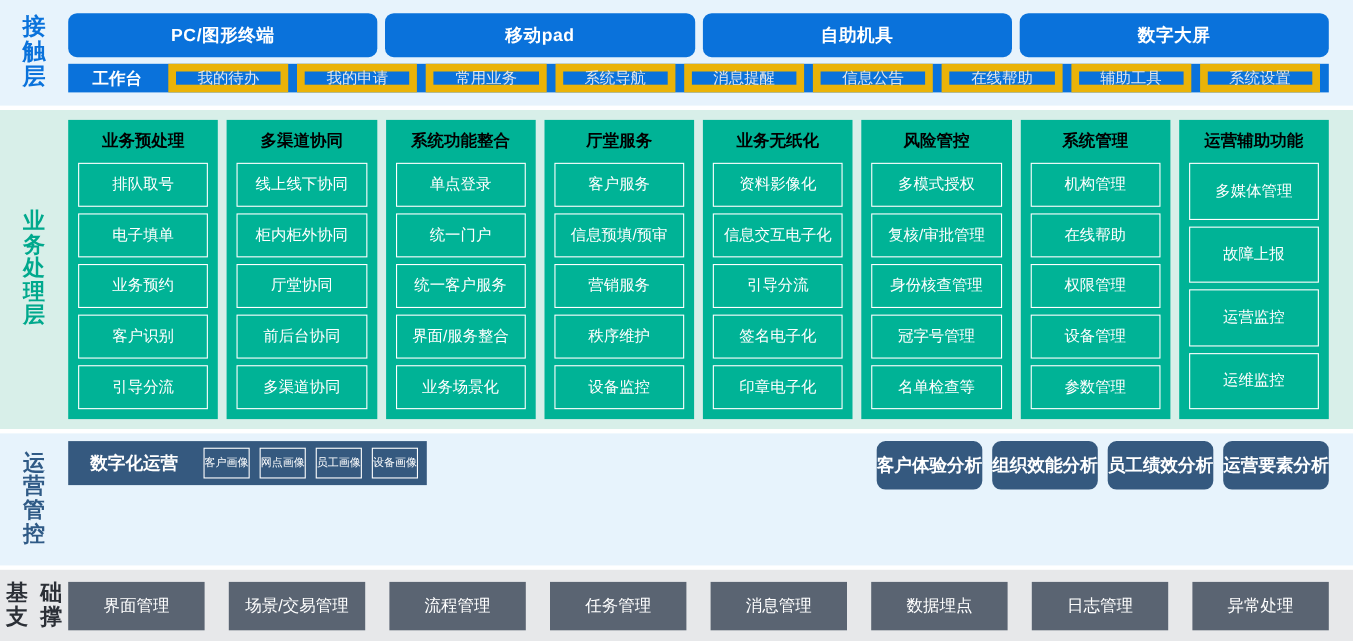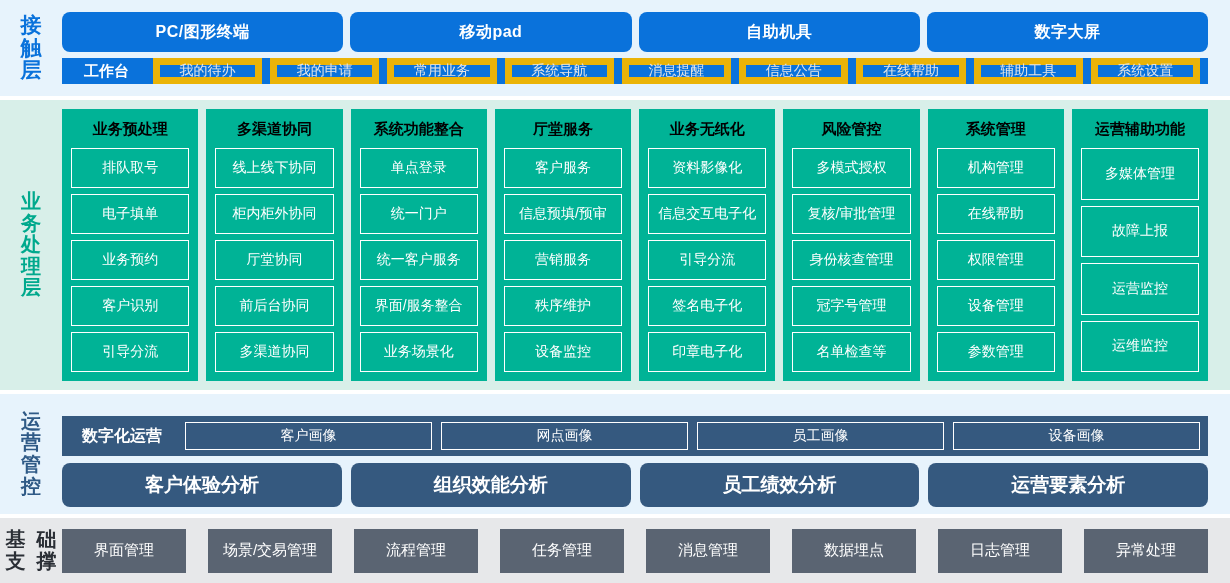--- a/index.html
+++ b/index.html
@@ -166,22 +166,22 @@
     top: 394px;
     height: 120px;
     background: #e7f3fc;
   }
   #band-ops .band-label {
     color: #2f5a86;
     font-size: 20px;
   }
   #band-ops .band-body {
     display: flex;
-    flex-direction: column;
-    justify-content: flex-end;
+    flex-direction: row;
+    justify-content: space-between;
     gap: 7px;
     padding: 7px 22px 7px 0;
   }
 
   .ops-row-1 {
     display: flex;
     align-items: center;
     background: #35597f;
     height: 40px;
     padding: 0 8px;
@@ -191,38 +191,38 @@
     color: #ffffff;
     font-size: 16px;
     font-weight: bold;
     padding: 0 14px 0 12px;
     white-space: nowrap;
   }
   .ops-chip {
     flex: 1 1 0;
     border: 1px solid #ffffff;
     color: #ffffff;
-    font-size: 14px;
+    font-size: 10px;
     height: 28px;
     display: flex;
     align-items: center;
     justify-content: center;
   }
 
   .ops-row-2 {
     display: flex;
     gap: 9px;
     height: 44px;
   }
   .ops-pill {
     flex: 1 1 0;
     background: #35597f;
     border-radius: 8px;
     color: #ffffff;
-    font-size: 19px;
+    font-size: 16px;
     font-weight: bold;
     display: flex;
     align-items: center;
     justify-content: center;
   }
 
   
   #band-base {
     top: 518px;
     height: 65px;

